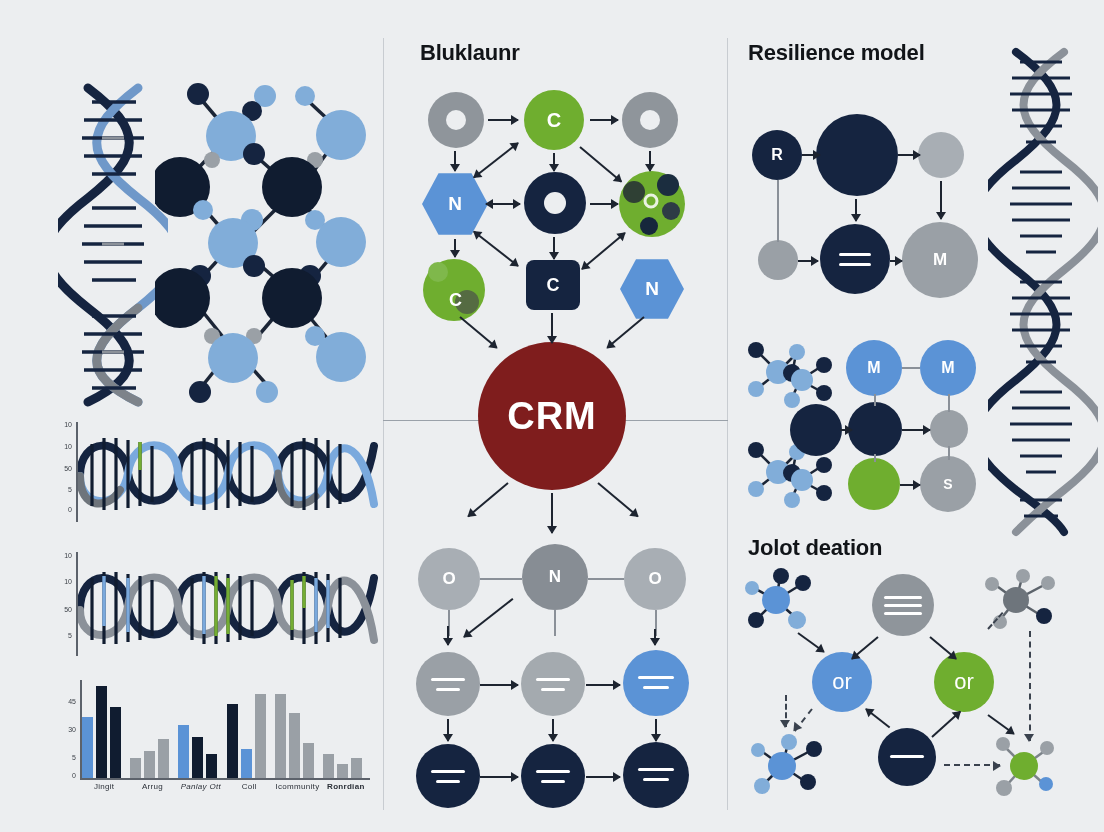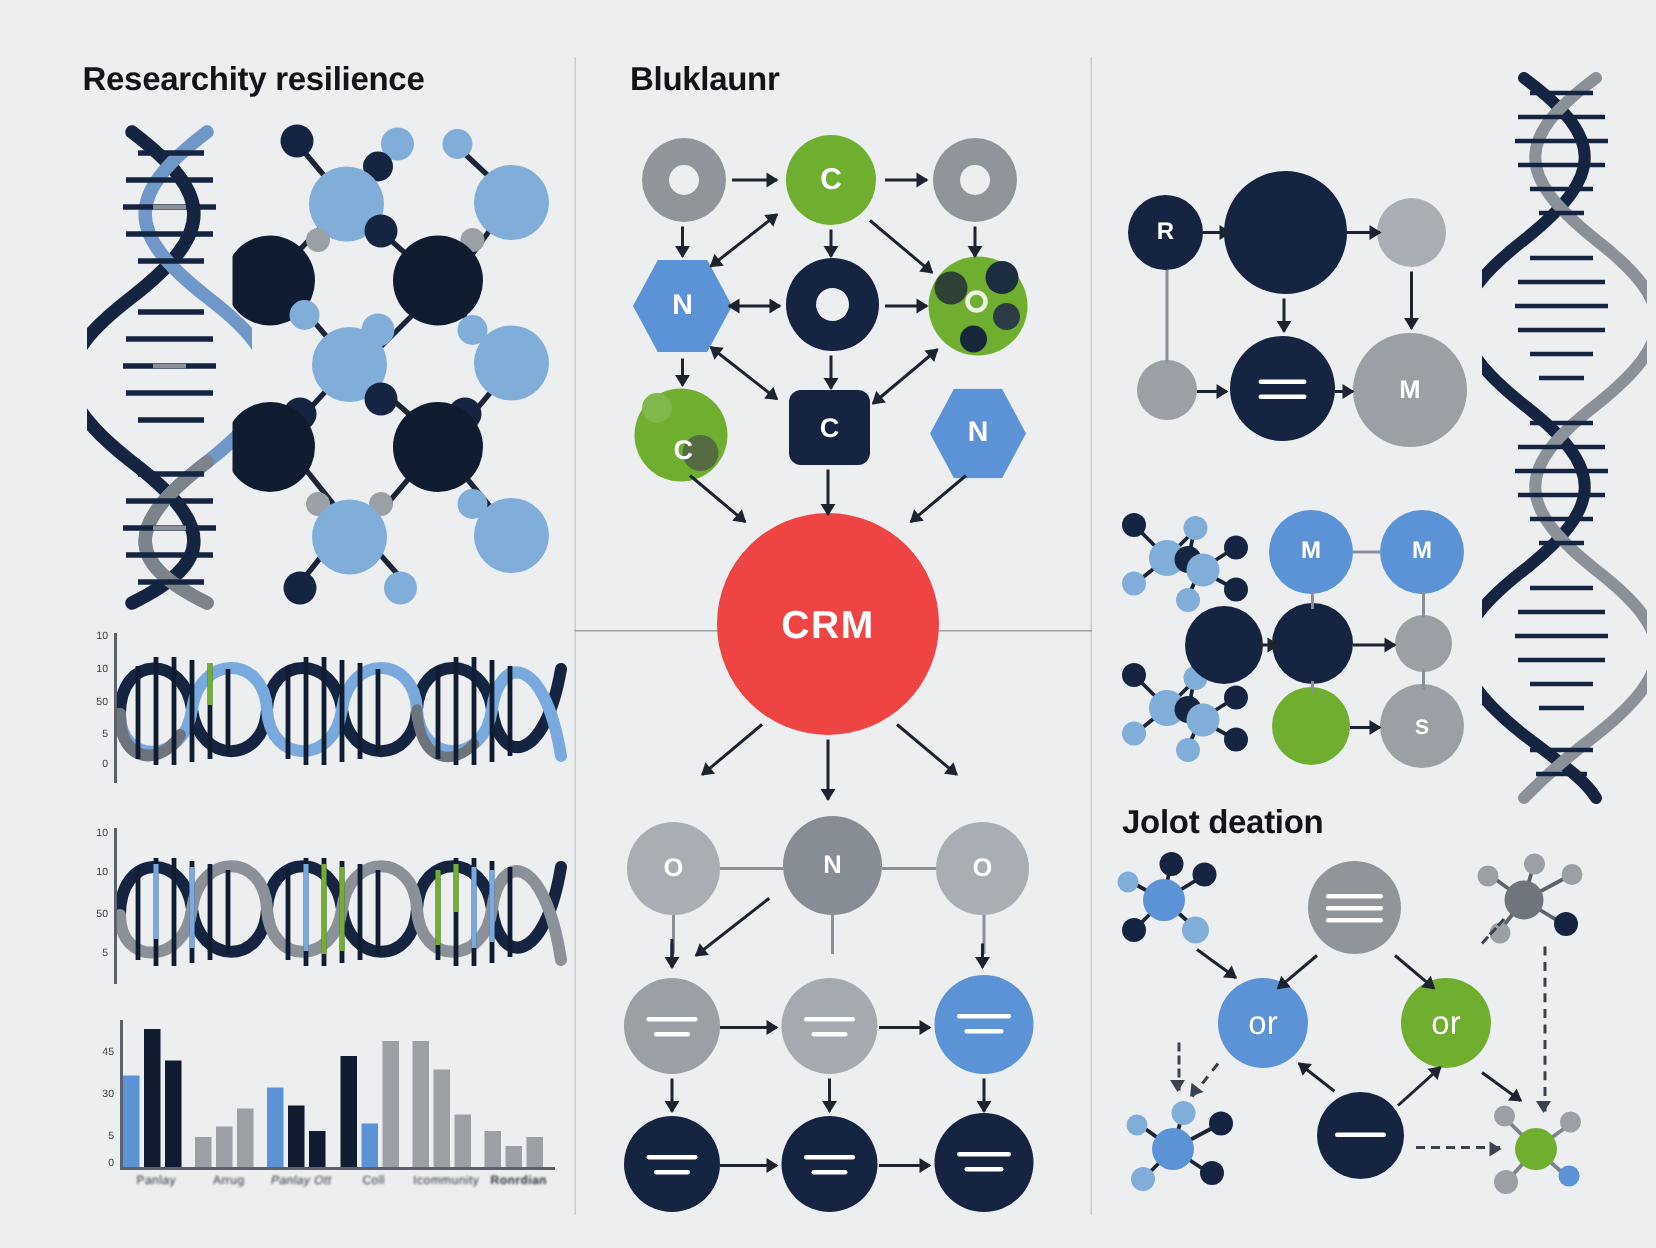--- a/index.html
+++ b/index.html
@@ -54,22 +54,22 @@
 </head>
 <body>
 
 <div class="stage">
 
   <div class="divider-v" style="left:383px;top:38px;height:772px;"></div>
   <div class="divider-v" style="left:727px;top:38px;height:772px;"></div>
   <div class="divider-h" style="left:383px;top:420px;width:110px;"></div>
   <div class="divider-h" style="left:625px;top:420px;width:103px;"></div>
 
-  <div class="panel-title" style="left:55px;top:40px;">Researchity resilience</div>
   <div class="panel-title" style="left:420px;top:40px;">Bluklaunr</div>
+  <div class="panel-title" style="left:748px;top:40px;">Resilience model</div>
   <div class="panel-title" style="left:748px;top:535px;">Jolot deation</div>
 
   <svg class="helix-wrap" width="110" height="330" viewBox="0 0 110 330" style="left:58px;top:80px;">
     <path d="M30 8 C 85 50, 85 75, 30 118 C -25 160, -25 185, 30 228 C 85 270, 85 295, 30 322" stroke="#152440" stroke-width="9" fill="none" stroke-linecap="round"></path>
     <path d="M80 8 C 25 50, 25 75, 80 118 C 135 160, 135 185, 80 228 C 25 270, 25 295, 80 322" stroke="#6f98c9" stroke-width="9" fill="none" stroke-linecap="round"></path>
     <path d="M80 228 C 25 270, 25 295, 80 322" stroke="#7d838a" stroke-width="9" fill="none" stroke-linecap="round"></path>
     <g stroke="#152440" stroke-width="3.6">
       <line x1="34" y1="22" x2="78" y2="22"></line>
         <line x1="26" y1="40" x2="84" y2="40"></line>
       <line x1="24" y1="58" x2="86" y2="58"></line>
@@ -243,21 +243,21 @@
         <div class="bar" style="left: 160.667px; width: 11px; height: 29.4px; background: rgb(91, 147, 214);"></div>
         <div class="bar" style="left: 174.667px; width: 11px; height: 84.28px; background: rgb(154, 160, 166);"></div>
         <div class="bar" style="left: 195px; width: 11px; height: 84.28px; background: rgb(154, 160, 166);"></div>
         <div class="bar" style="left: 209px; width: 11px; height: 64.68px; background: rgb(154, 160, 166);"></div>
         <div class="bar" style="left: 223px; width: 11px; height: 35.28px; background: rgb(154, 160, 166);"></div>
         <div class="bar" style="left: 243.333px; width: 11px; height: 23.52px; background: rgb(154, 160, 166);"></div>
         <div class="bar" style="left: 257.333px; width: 11px; height: 13.72px; background: rgb(154, 160, 166);"></div>
         <div class="bar" style="left: 271.333px; width: 11px; height: 19.6px; background: rgb(154, 160, 166);"></div>
       </div>
     <div id="xlabels-layer" style="position:absolute;left:32px;top:110px;width:290px;height:16px;">
-        <div class="xlab" style="left: 0px; width: 48.3333px;">Panlay</div>
+        <div class="xlab" style="left: 0px; width: 48.3333px;">Jingit</div>
         <div class="xlab" style="left: 48.3333px; width: 48.3333px;">Arrug</div>
         <div class="xlab" style="left: 96.6667px; width: 48.3333px; font-style: italic;">Panlay Ott</div>
         <div class="xlab" style="left: 145px; width: 48.3333px;">Coll</div>
         <div class="xlab" style="left: 193.333px; width: 48.3333px;">Icommunity</div>
         <div class="xlab" style="left: 241.667px; width: 48.3333px; font-weight: bold;">Ronrdian</div>
       </div>
   </div>
 
   <div style="position:absolute;left:400px;top:80px;width:320px;height:730px;">
 
@@ -310,21 +310,21 @@
     <div class="arrow" style="left:154px;top:72px;width:18px;transform:rotate(90deg);"></div>
     <div class="arrow rev" style="left:118px;top:62px;width:56px;transform:rotate(142deg);"></div>
     <div class="arrow" style="left:180px;top:66px;width:54px;transform:rotate(40deg);"></div>
     <div class="arrow rev" style="left:120px;top:123px;width:34px;transform:rotate(180deg);"></div>
     <div class="arrow" style="left:190px;top:123px;width:28px;"></div>
     <div class="arrow" style="left:55px;top:158px;width:18px;transform:rotate(90deg);"></div>
     <div class="arrow" style="left:154px;top:156px;width:22px;transform:rotate(90deg);"></div>
     <div class="arrow rev" style="left:118px;top:185px;width:56px;transform:rotate(-142deg);"></div>
     <div class="arrow rev" style="left:182px;top:188px;width:56px;transform:rotate(-40deg);"></div>
 
-    <div class="node" style="left:78px;top:262px;width:148px;height:148px;background:#ef4444;font-size:26px;letter-spacing:1px;">
+    <div class="node" style="left:78px;top:262px;width:148px;height:148px;background:#7f1d1d;font-size:38px;letter-spacing:1px;">
       <span>CRM</span>
     </div>
 
     <div class="arrow" style="left:152px;top:232px;width:30px;transform:rotate(90deg);"></div>
     <div class="arrow" style="left:60px;top:236px;width:48px;transform:rotate(40deg);"></div>
     <div class="arrow" style="left:244px;top:236px;width:48px;transform:rotate(140deg);"></div>
 
     <div class="arrow" style="left:108px;top:402px;width:52px;transform:rotate(140deg);"></div>
     <div class="arrow" style="left:152px;top:412px;width:40px;transform:rotate(90deg);"></div>
     <div class="arrow" style="left:198px;top:402px;width:52px;transform:rotate(40deg);"></div>

